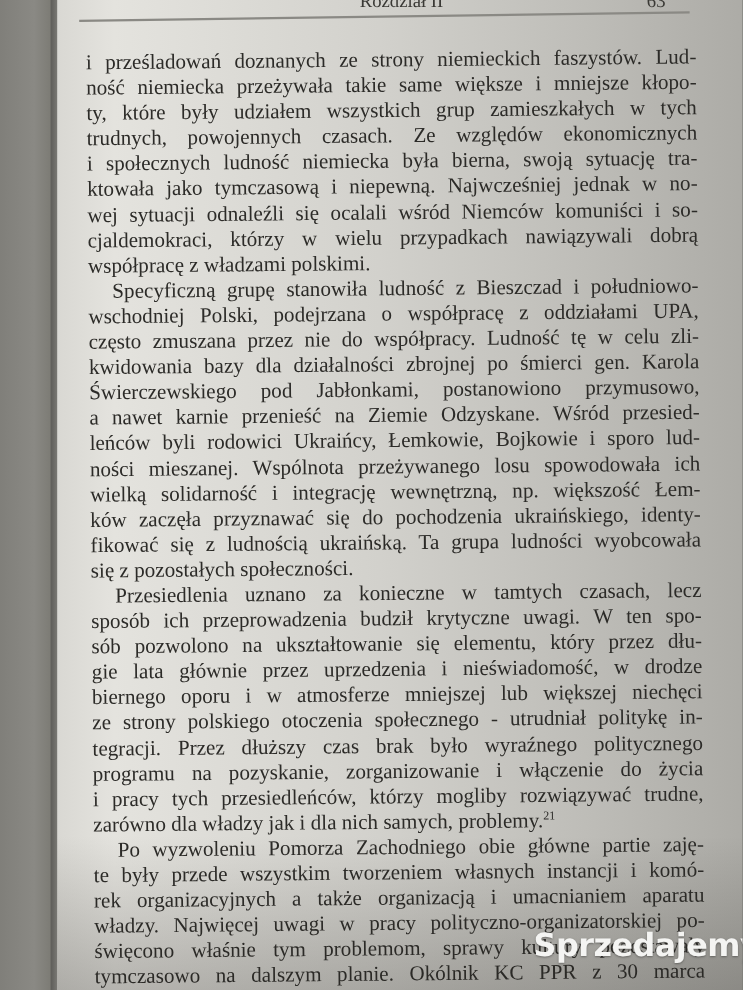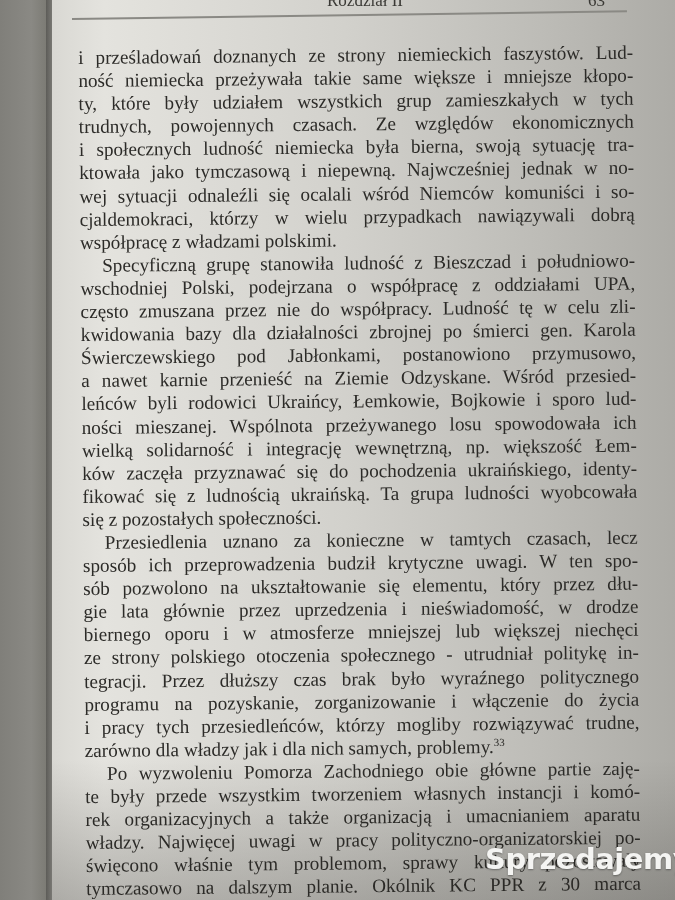--- a/index.html
+++ b/index.html
@@ -96,21 +96,21 @@
       <span class="line last"><span>się z pozostałych społeczności.</span></span>
       <span class="line indent"><span>Przesiedlenia uznano za konieczne w tamtych czasach, lecz</span></span>
       <span class="line"><span>sposób ich przeprowadzenia budził krytyczne uwagi. W ten spo-</span></span>
       <span class="line"><span>sób pozwolono na ukształtowanie się elementu, który przez dłu-</span></span>
       <span class="line"><span>gie lata głównie przez uprzedzenia i nieświadomość, w drodze</span></span>
       <span class="line"><span>biernego oporu i w atmosferze mniejszej lub większej niechęci</span></span>
       <span class="line"><span>ze strony polskiego otoczenia społecznego - utrudniał politykę in-</span></span>
       <span class="line"><span>tegracji. Przez dłuższy czas brak było wyraźnego politycznego</span></span>
       <span class="line"><span>programu na pozyskanie, zorganizowanie i włączenie do życia</span></span>
       <span class="line"><span>i pracy tych przesiedleńców, którzy mogliby rozwiązywać trudne,</span></span>
-      <span class="line last"><span>zarówno dla władzy jak i dla nich samych, problemy.</span><sup>33</sup></span>
+      <span class="line last"><span>zarówno dla władzy jak i dla nich samych, problemy.</span><sup>21</sup></span>
       <span class="line indent"><span>Po wyzwoleniu Pomorza Zachodniego obie główne partie zaję-</span></span>
       <span class="line"><span>te były przede wszystkim tworzeniem własnych instancji i komó-</span></span>
       <span class="line"><span>rek organizacyjnych a także organizacją i umacnianiem aparatu</span></span>
       <span class="line"><span>władzy. Najwięcej uwagi w pracy polityczno-organizatorskiej po-</span></span>
       <span class="line"><span>święcono właśnie tym problemom, sprawy kultury pozostawały</span></span>
       <span class="line"><span>tymczasowo na dalszym planie. Okólnik KC PPR z 30 marca</span></span>
     </div>
 </div>
 
 <div class="watermark">

